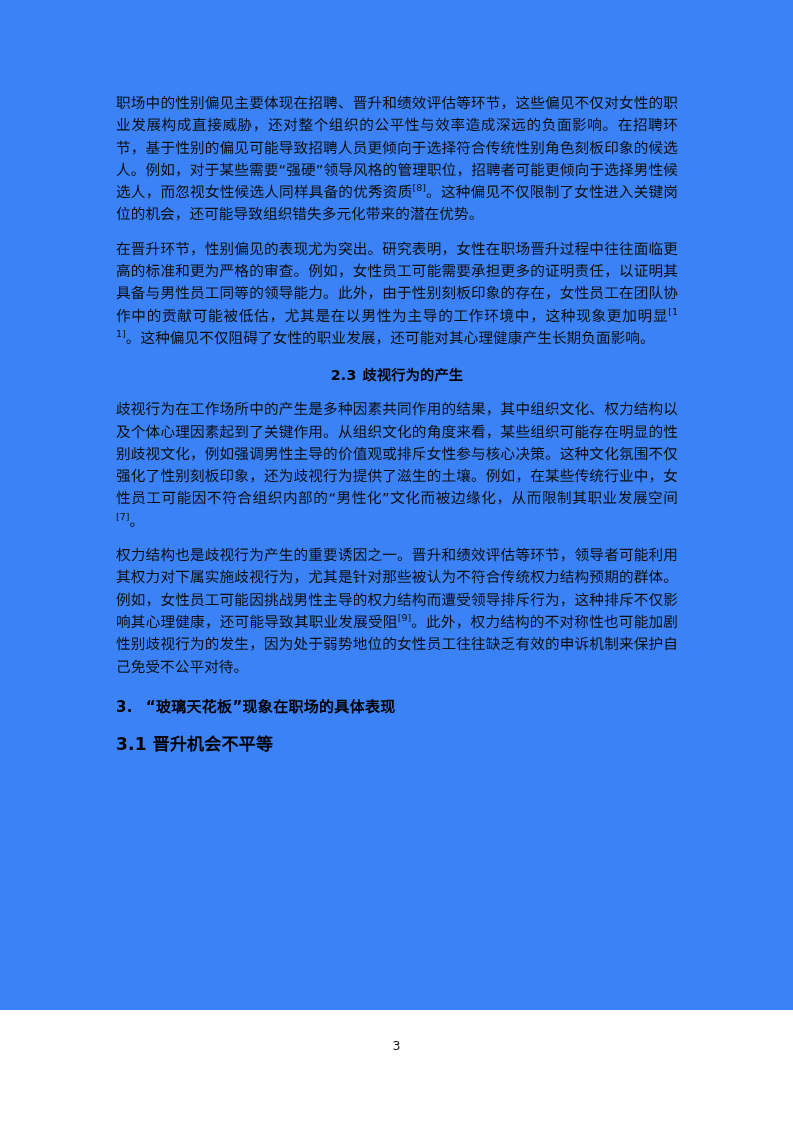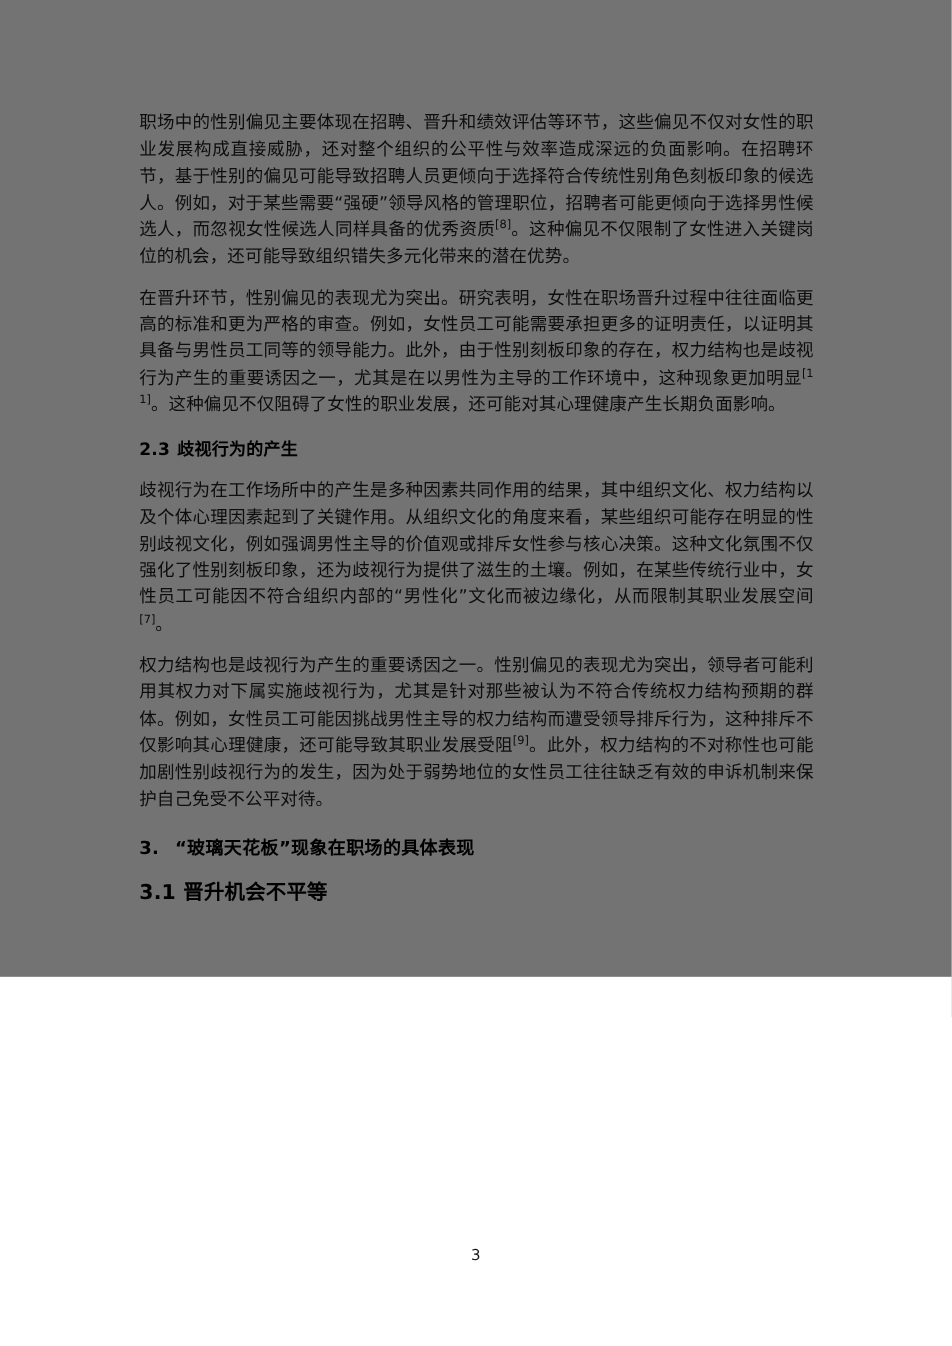--- a/index.html
+++ b/index.html
@@ -15,22 +15,22 @@
     overflow: hidden;
     font-family: "DejaVu Sans", "Liberation Sans", sans-serif;
     color: #000000;
   }
 
   .page {
     position: absolute;
     left: 0;
     top: 0;
     width: 793px;
-    height: 814px;
-    background: #737373;
+    height: 1010px;
+    background: #3b82f6;
   }
 
   .content {
     position: absolute;
     left: 116px;
     top: 92px;
     width: 562px;
   }
 
   p.para {
@@ -56,20 +56,21 @@
     letter-spacing: 0;
   }
 
   h3.heading-2 {
     margin: 16px 0 13px 0;
     font-size: 14.2px;
     line-height: 20px;
     font-weight: bold;
     letter-spacing: 0.2px;
     color: #000000;
+    text-align: center;
   }
 
   h2.heading-1 {
     margin: 18px 0 14px 0;
     font-size: 15px;
     line-height: 22px;
     font-weight: bold;
     letter-spacing: 0.3px;
     color: #000000;
   }
@@ -111,28 +112,28 @@
 </style>
 </head>
 <body>
 
 <div class="page">
 
   <div class="content">
 
     <p class="para"><span>职场中的性别偏见主要体现在招聘、晋升和绩效评估等环节，这些偏见不仅对女性的职业发展构成直接威胁，还对整个组织的公平性与效率造成深远的负面影响。在招聘环节，基于性别的偏见可能导致招聘人员更倾向于选择符合传统性别角色刻板印象的候选人。例如，对于某些需要“强硬”领导风格的管理职位，招聘者可能更倾向于选择男性候选人，而忽视女性候选人同样具备的优秀资质</span><sup class="ref">[8]</sup><span>。这种偏见不仅限制了女性进入关键岗位的机会，还可能导致组织错失多元化带来的潜在优势。</span></p>
 
-    <p class="para"><span>在晋升环节，性别偏见的表现尤为突出。研究表明，女性在职场晋升过程中往往面临更高的标准和更为严格的审查。例如，女性员工可能需要承担更多的证明责任，以证明其具备与男性员工同等的领导能力。此外，由于性别刻板印象的存在，权力结构也是歧视行为产生的重要诱因之一，尤其是在以男性为主导的工作环境中，这种现象更加明显</span><sup class="ref">[11]</sup><span>。这种偏见不仅阻碍了女性的职业发展，还可能对其心理健康产生长期负面影响。</span></p>
+    <p class="para"><span>在晋升环节，性别偏见的表现尤为突出。研究表明，女性在职场晋升过程中往往面临更高的标准和更为严格的审查。例如，女性员工可能需要承担更多的证明责任，以证明其具备与男性员工同等的领导能力。此外，由于性别刻板印象的存在，女性员工在团队协作中的贡献可能被低估，尤其是在以男性为主导的工作环境中，这种现象更加明显</span><sup class="ref">[11]</sup><span>。这种偏见不仅阻碍了女性的职业发展，还可能对其心理健康产生长期负面影响。</span></p>
 
 
     <h3 class="heading-2"><span class="heading-num">2.3</span><span class="heading-gap-narrow"></span><span>歧视行为的产生</span></h3>
 
     <p class="para"><span>歧视行为在工作场所中的产生是多种因素共同作用的结果，其中组织文化、权力结构以及个体心理因素起到了关键作用。从组织文化的角度来看，某些组织可能存在明显的性别歧视文化，例如强调男性主导的价值观或排斥女性参与核心决策。这种文化氛围不仅强化了性别刻板印象，还为歧视行为提供了滋生的土壤。例如，在某些传统行业中，女性员工可能因不符合组织内部的“男性化”文化而被边缘化，从而限制其职业发展空间</span><sup class="ref">[7]</sup><span>。</span></p>
 
-    <p class="para"><span>权力结构也是歧视行为产生的重要诱因之一。性别偏见的表现尤为突出，领导者可能利用其权力对下属实施歧视行为，尤其是针对那些被认为不符合传统权力结构预期的群体。例如，女性员工可能因挑战男性主导的权力结构而遭受领导排斥行为，这种排斥不仅影响其心理健康，还可能导致其职业发展受阻</span><sup class="ref">[9]</sup><span>。此外，权力结构的不对称性也可能加剧性别歧视行为的发生，因为处于弱势地位的女性员工往往缺乏有效的申诉机制来保护自己免受不公平对待。</span></p>
+    <p class="para"><span>权力结构也是歧视行为产生的重要诱因之一。晋升和绩效评估等环节，领导者可能利用其权力对下属实施歧视行为，尤其是针对那些被认为不符合传统权力结构预期的群体。例如，女性员工可能因挑战男性主导的权力结构而遭受领导排斥行为，这种排斥不仅影响其心理健康，还可能导致其职业发展受阻</span><sup class="ref">[9]</sup><span>。此外，权力结构的不对称性也可能加剧性别歧视行为的发生，因为处于弱势地位的女性员工往往缺乏有效的申诉机制来保护自己免受不公平对待。</span></p>
 
 
     <h2 class="heading-1"><span class="heading-num">3.</span><span class="heading-gap-wide"></span><span>“玻璃天花板”现象在职场的具体表现</span></h2>
 
     <h3 class="heading-sub"><span class="heading-num">3.1</span><span class="heading-gap-narrow"></span><span>晋升机会不平等</span></h3>
 
   </div>
 
   <div class="page-number">3</div>
 

